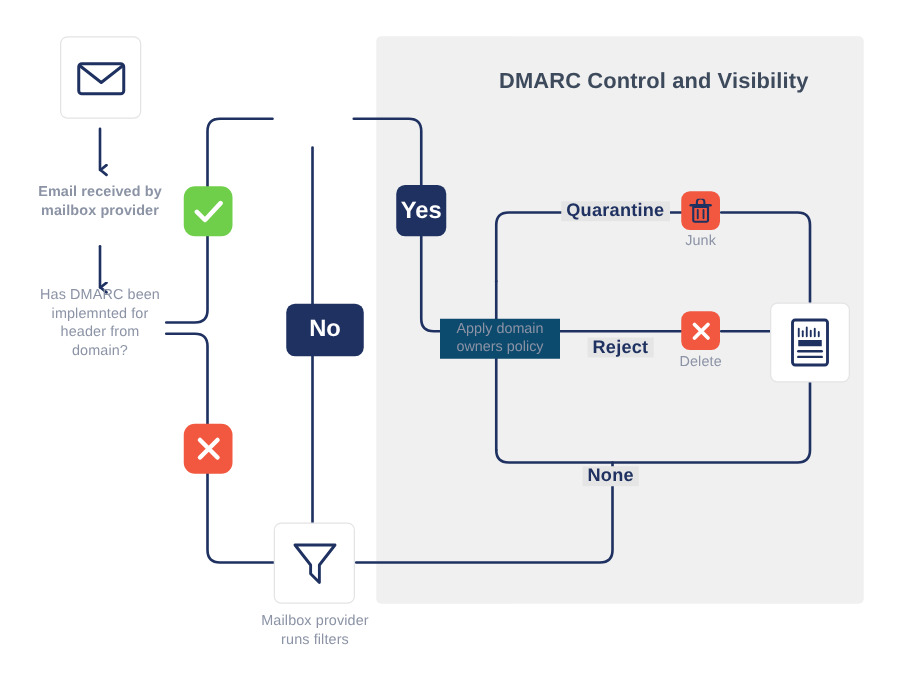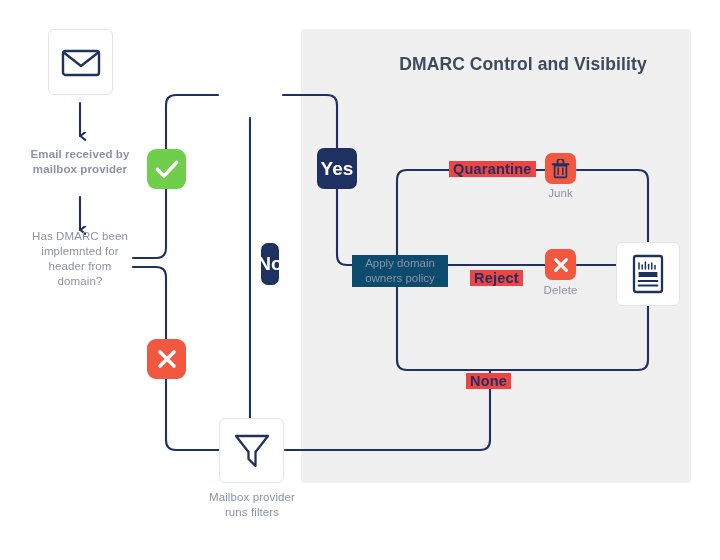--- a/index.html
+++ b/index.html
@@ -79,21 +79,21 @@
     align-items: center;
     justify-content: center;
     background: #f1583f;
   }
   .route-label {
     position: absolute;
     color: #1e3160;
     font-weight: bold;
     font-size: 14.5px;
     letter-spacing: 0.2px;
-    background: #ef4444;
+    background: #e5e5e5;
     padding: 0 4px;
     white-space: nowrap;
   }
   .panel-title {
     position: absolute;
     left: 301px;
     top: 54px;
     width: 444px;
     text-align: center;
     color: #3d4a5c;
@@ -173,21 +173,21 @@
       <path d="M2.5,9.5 L9,16 L21.5,2.5" fill="none" stroke="#ffffff" stroke-width="3.6" stroke-linecap="round" stroke-linejoin="round"></path>
     </svg>
   </div>
 
   <div class="badge red" style="left:147px; top:339px; width:39px; height:40px;">
     <svg width="22" height="22" viewBox="0 0 22 22">
       <path d="M4,4 L18,18 M18,4 L4,18" fill="none" stroke="#ffffff" stroke-width="3.6" stroke-linecap="round"></path>
     </svg>
   </div>
 
-  <div class="badge navy" style="left:229px; top:243px; width:18px; height:42px;margin-left:32px;">No</div>
+  <div class="badge navy" style="left:229px; top:243px; width:62px; height:42px;">No</div>
 
   <div class="badge navy" style="left:317px; top:148px; width:40px; height:41px;">Yes</div>
 
   <div class="panel-title">DMARC Control and Visibility</div>
 
   <div class="policy-label" style="left:352px; top:255px; width:90px;">Apply domain<br>owners policy</div>
 
   <div class="route-label" style="left:449px; top:161px;">Quarantine</div>
   <div class="route-label" style="left:470px; top:256px;margin-top:14px;">Reject</div>
   <div class="route-label" style="left:466px; top:361px;margin-top:12px;">None</div>

